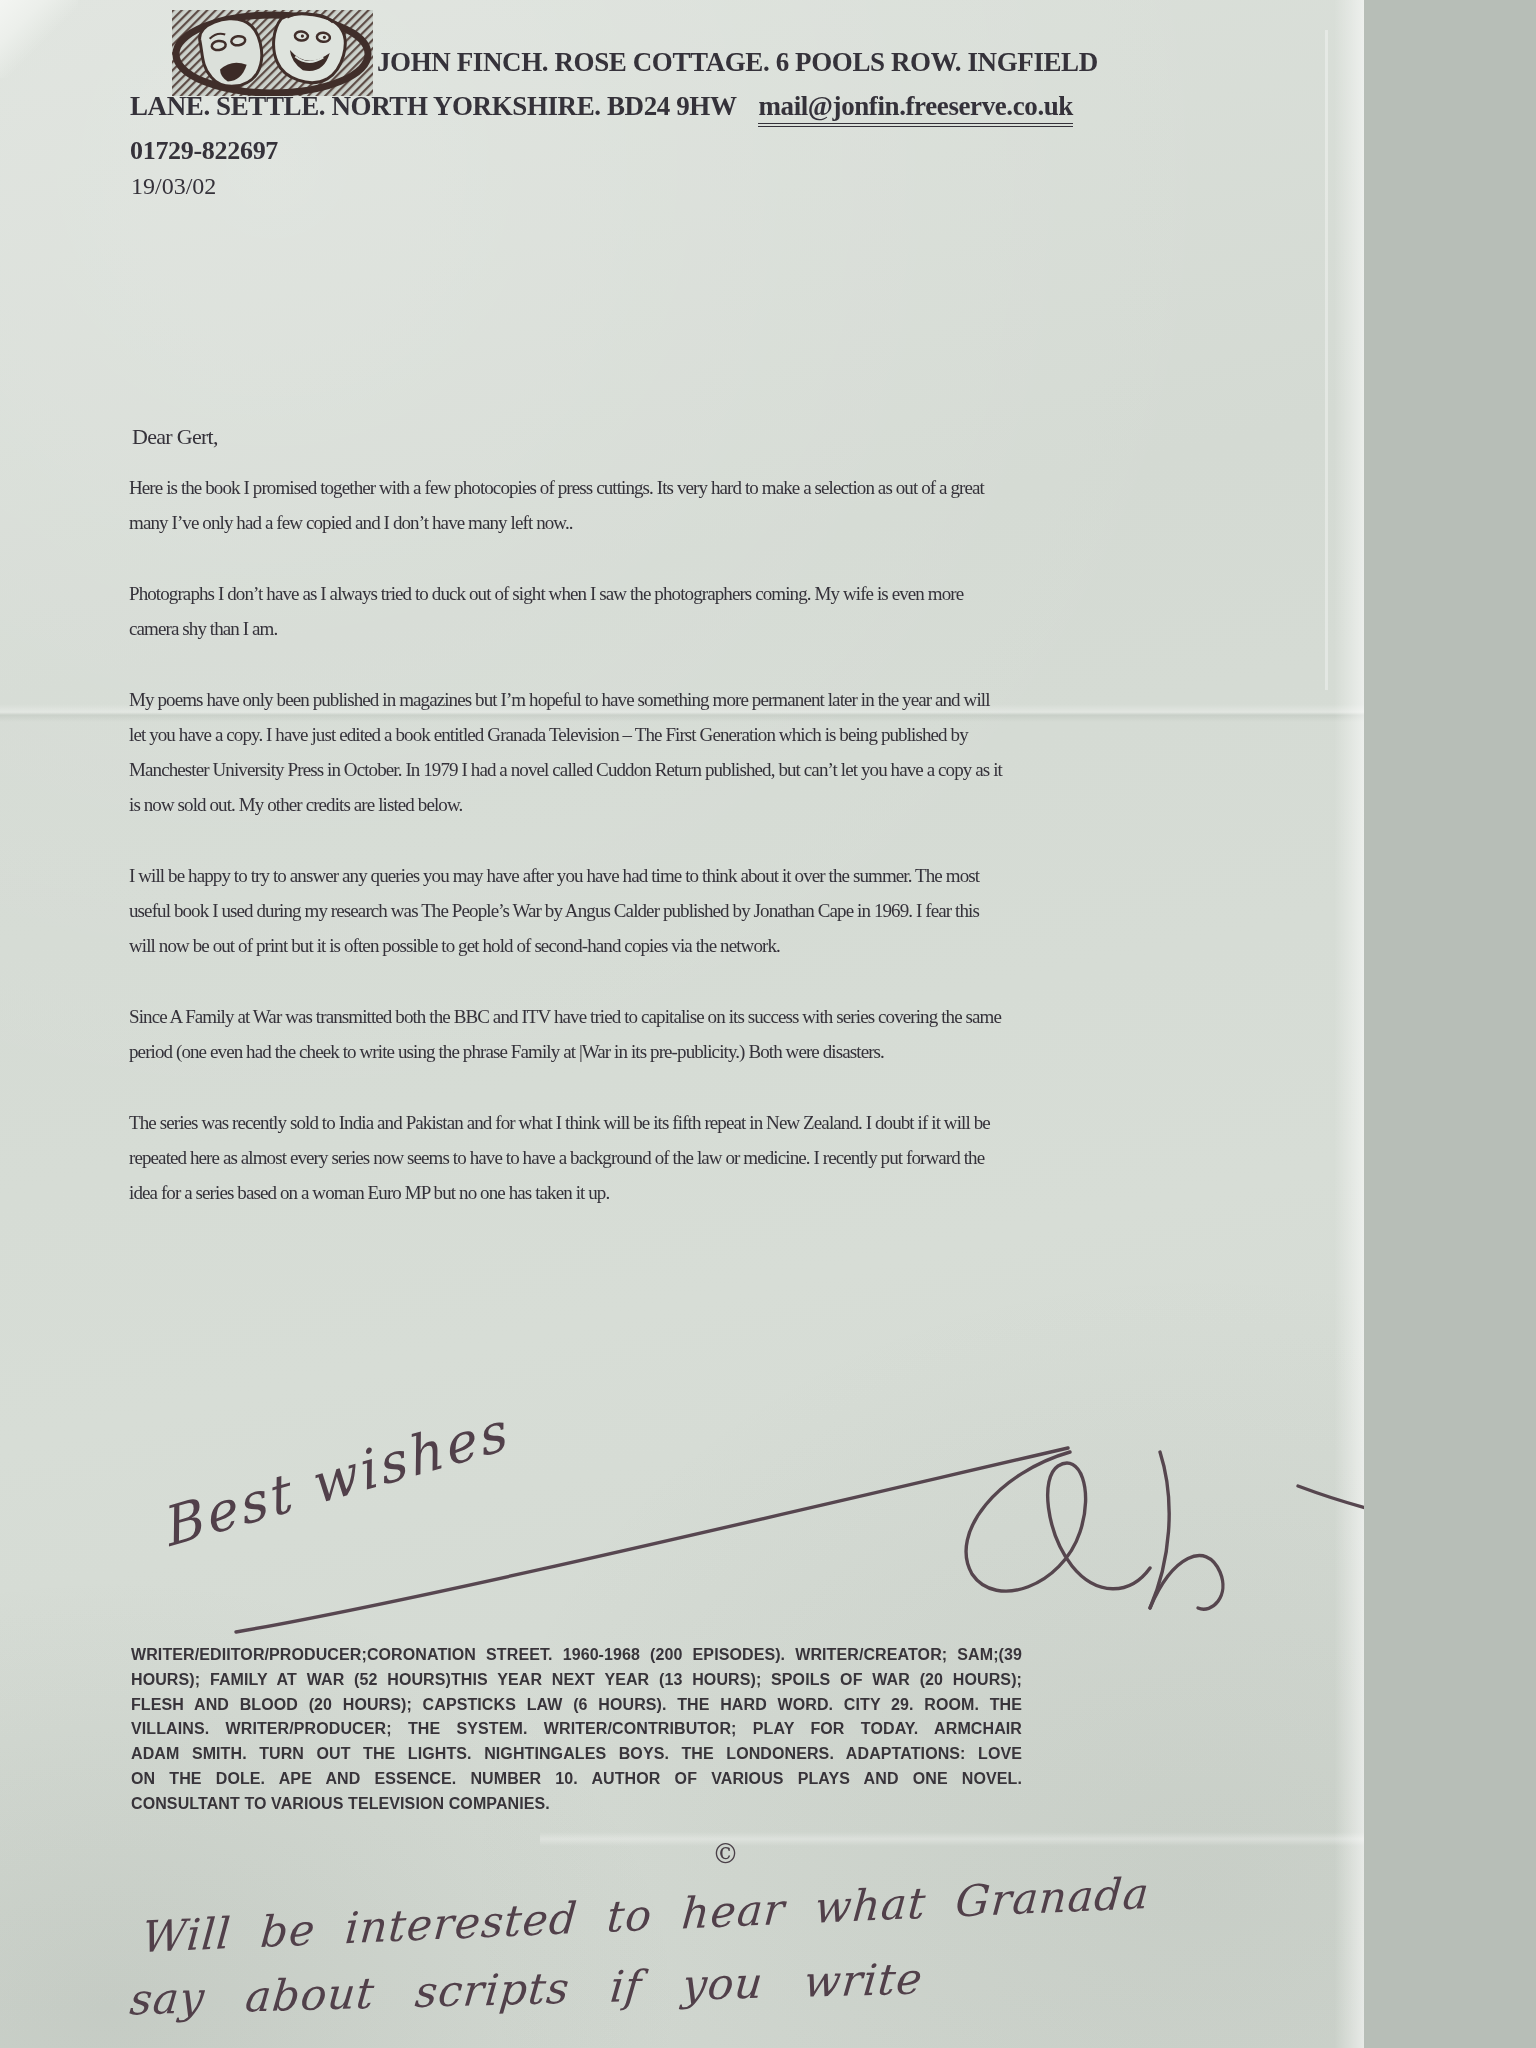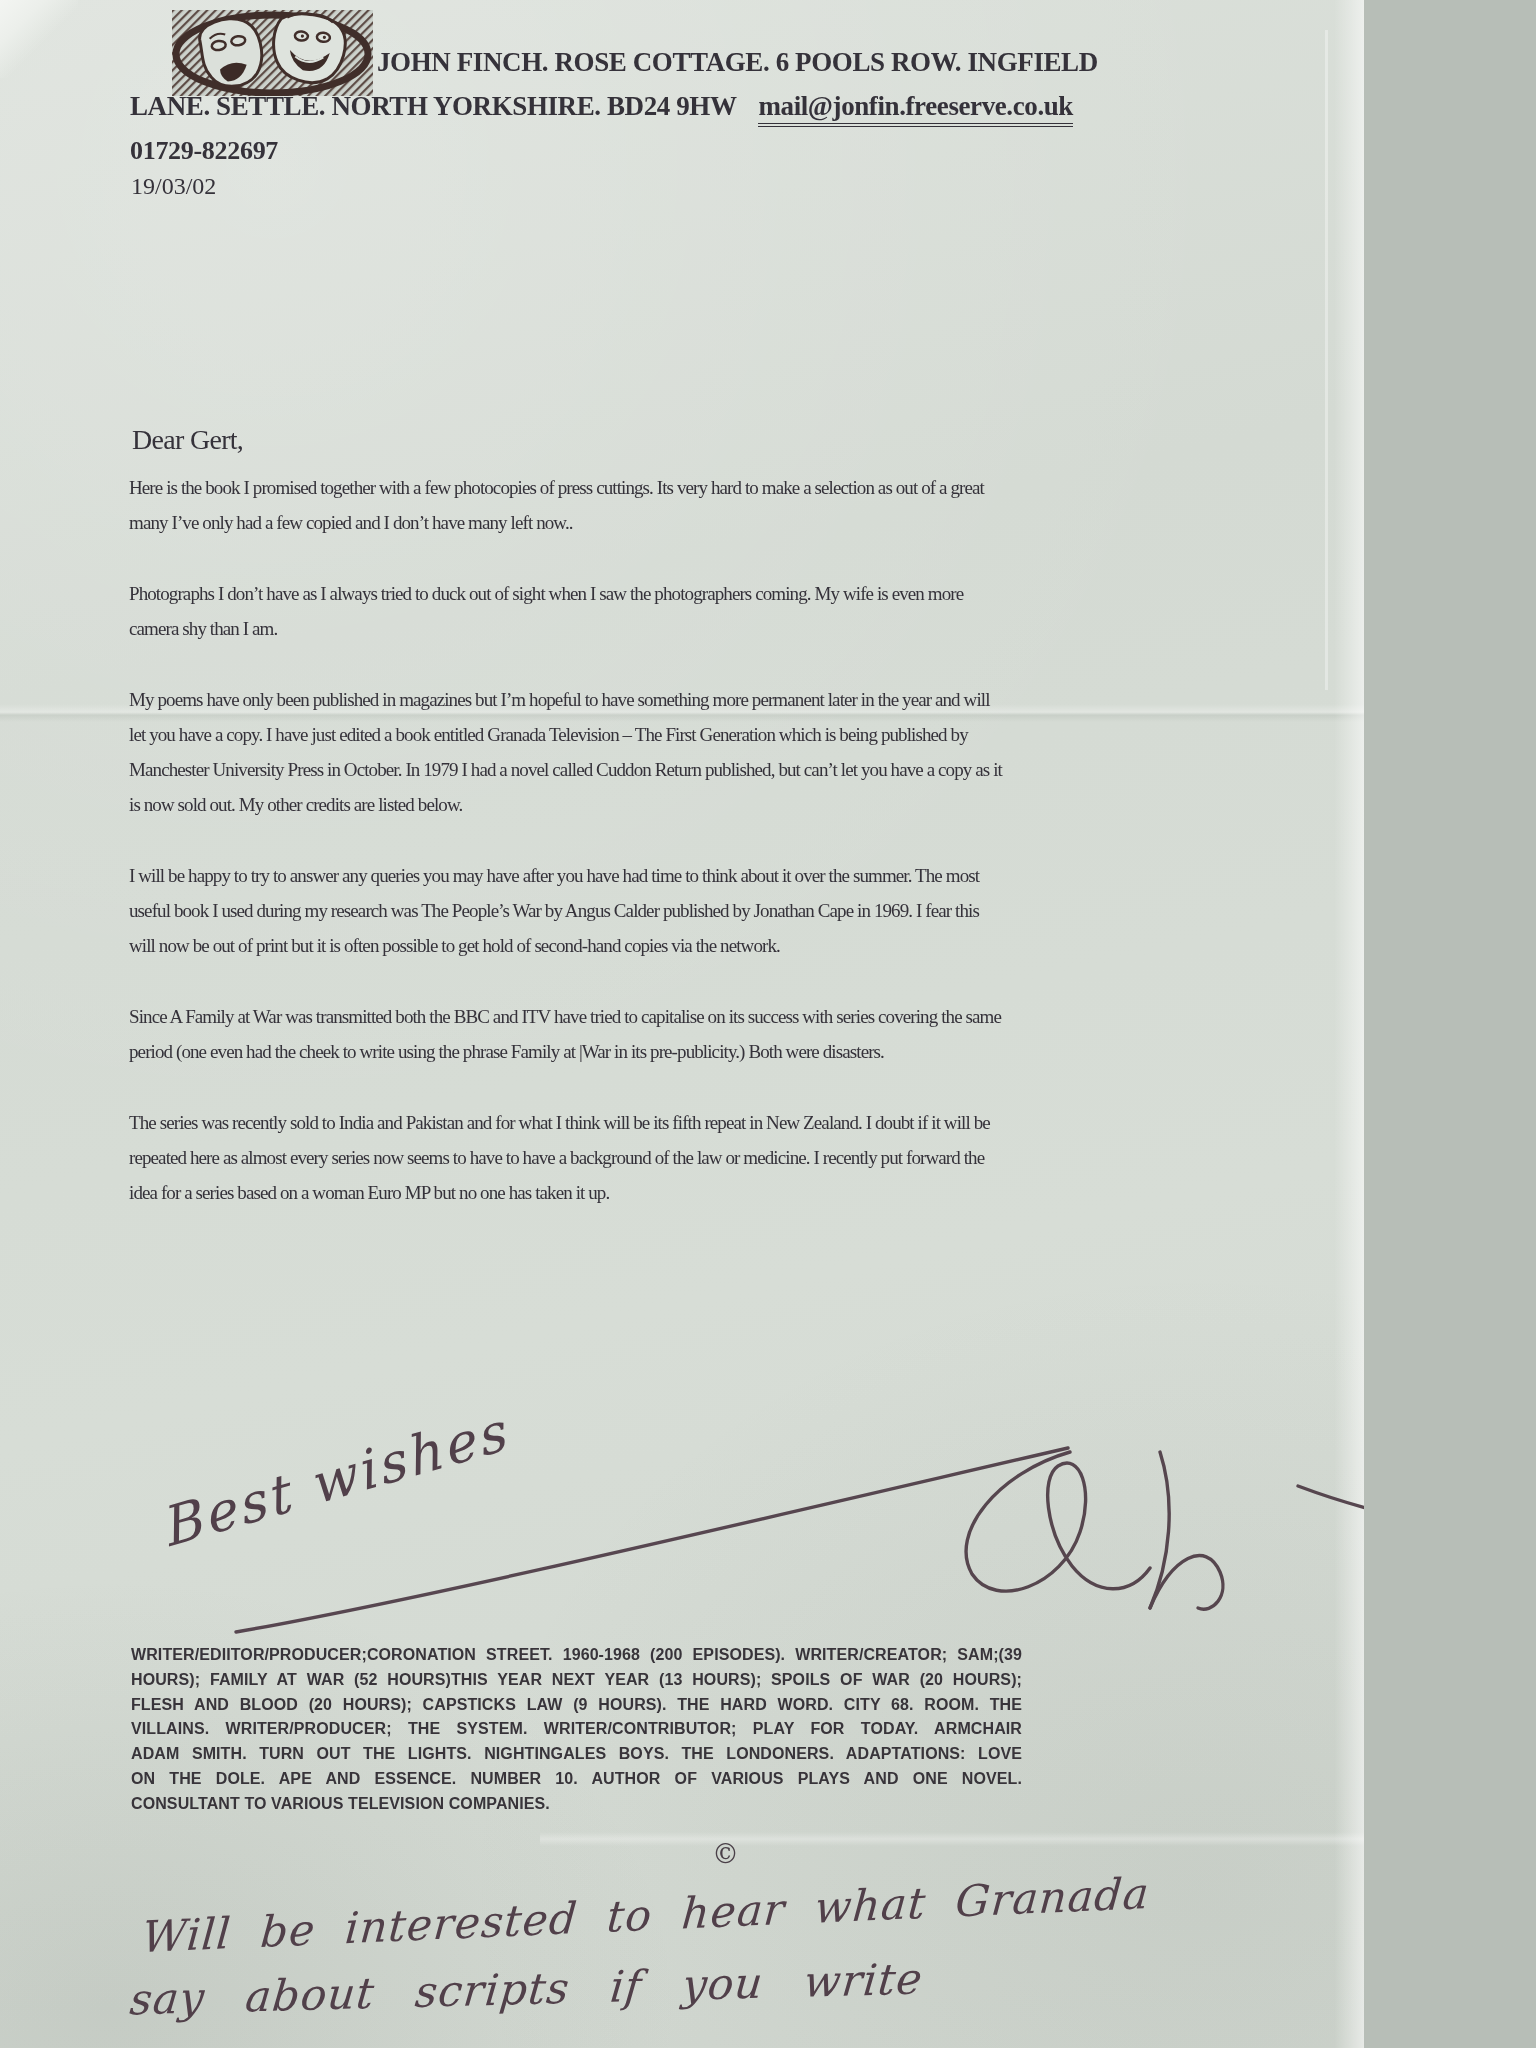--- a/index.html
+++ b/index.html
@@ -27,21 +27,21 @@
   
   .logo { position:absolute; left:172px; top:10px; width:201px; height:86px; }
   .lh-line1 { position:absolute; left:377px; top:46px; font-weight:bold; font-size:27px; line-height:32px; letter-spacing:-0.4px; white-space:nowrap; }
   .lh-line2 { position:absolute; left:130px; top:90px; font-weight:bold; font-size:27px; line-height:32px; letter-spacing:-0.4px; white-space:nowrap; }
   .lh-email { margin-left:16px; border-bottom:4px double #35323a; padding-bottom:2px; }
   .lh-phone { position:absolute; left:130px; top:136px; font-weight:bold; font-size:26px; letter-spacing:-0.3px; }
   .lh-date  { position:absolute; left:131px; top:173px; font-size:24px; }
 
   
   .recipient { position:absolute; left:132px; top:246px; font-size:24.5px; line-height:34px; letter-spacing:-0.7px; }
-  .salutation { position:absolute; left:132px; top:424px; font-size:28px; letter-spacing:-0.7px; }
+  .salutation { position:absolute; left:132px; top:424px; font-size:22px; letter-spacing:-0.7px; }
   .body-col { position:absolute; left:129px; top:470px; width:874px; font-size:19px; line-height:35px; letter-spacing:-0.9px; }
   .body-col p { margin:0 0 36px 0; }
 
   
   .hand { font-family:"DejaVu Serif", serif; font-style:italic; color:#51404a; }
   .best-wishes { position:absolute; left:172px; top:1496px; font-size:54px; letter-spacing:3px;
     transform:rotate(-16deg) skewX(-6deg); transform-origin:left bottom; white-space:nowrap; }
   .sig-svg { position:absolute; left:0; top:0; width:1536px; height:2048px; pointer-events:none; }
 
   
@@ -128,21 +128,21 @@
       <path d="M 1408 1446 C 1372 1492 1350 1552 1380 1582 C 1408 1608 1458 1578 1446 1534 C 1436 1500 1396 1512 1402 1548"></path>
       <path d="M 1298 1486 C 1378 1516 1472 1536 1534 1520"></path>
       <path d="M 1436 1582 C 1476 1598 1510 1592 1532 1578"></path>
       <path d="M 1540 1524 l 8 2"></path>
     </g>
   </svg>
 
   <div class="credits">
     <div class="cl">WRITER/EDIITOR/PRODUCER;CORONATION STREET. 1960-1968 (200 EPISODES). WRITER/CREATOR; SAM;(39</div>
     <div class="cl">HOURS); FAMILY AT WAR (52 HOURS)THIS YEAR NEXT YEAR (13 HOURS); SPOILS OF WAR (20 HOURS);</div>
-    <div class="cl">FLESH AND BLOOD (20 HOURS); CAPSTICKS LAW (9 HOURS). THE HARD WORD. CITY 68. ROOM. THE</div>
+    <div class="cl">FLESH AND BLOOD (20 HOURS); CAPSTICKS LAW (6 HOURS). THE HARD WORD. CITY 29. ROOM. THE</div>
     <div class="cl">VILLAINS. WRITER/PRODUCER; THE SYSTEM. WRITER/CONTRIBUTOR; PLAY FOR TODAY. ARMCHAIR</div>
     <div class="cl">ADAM SMITH. TURN OUT THE LIGHTS. NIGHTINGALES BOYS. THE LONDONERS. ADAPTATIONS: LOVE</div>
     <div class="cl">ON THE DOLE. APE AND ESSENCE. NUMBER 10. AUTHOR OF VARIOUS PLAYS AND ONE NOVEL.</div>
     <div class="cl last">CONSULTANT TO VARIOUS TELEVISION COMPANIES.</div>
   </div>
 
   <div class="copyright">©</div>
 
   <div class="hand ps1">Will be interested to hear what Granada</div>
   <div class="hand ps2">say about scripts if you write</div>

